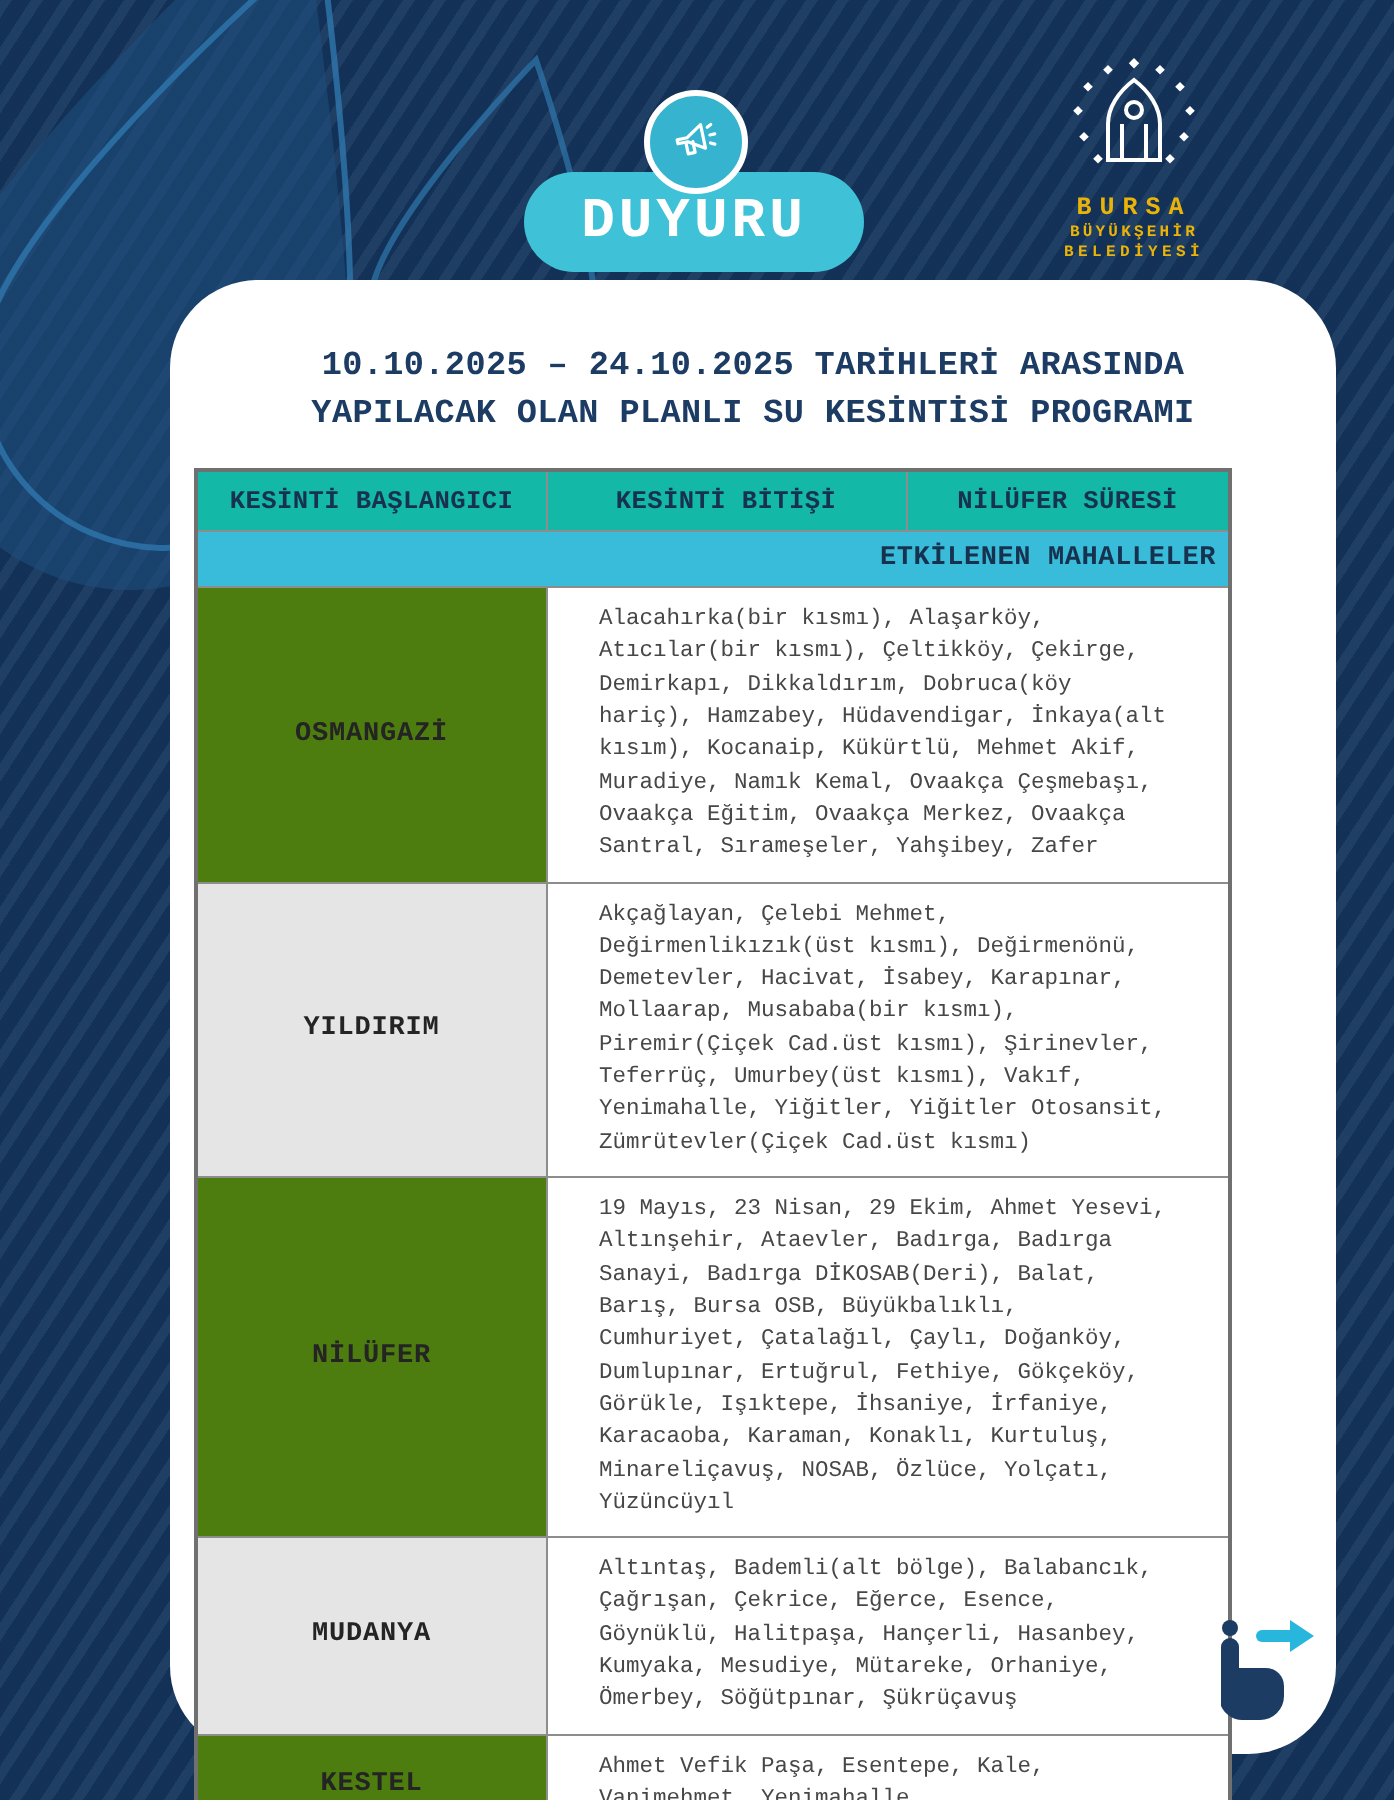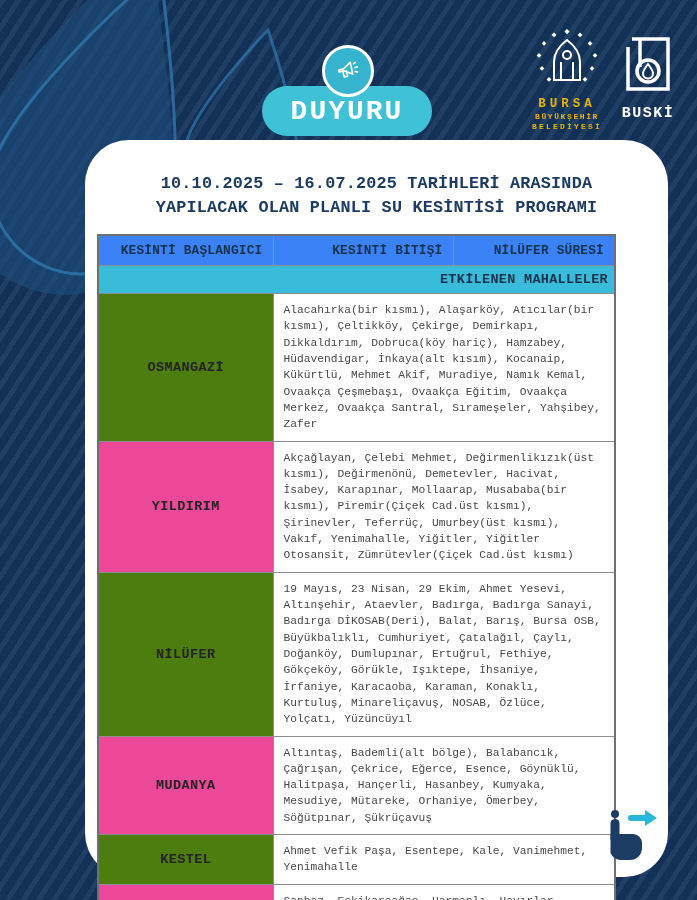--- a/index.html
+++ b/index.html
@@ -46,38 +46,38 @@
   .card-title{
     margin-top:32px;text-align:center;color:#1c3c64;font-weight:bold;
     font-size:16.8px;line-height:1.4;letter-spacing:.2px;
   }
   table.sched{
     border-collapse:collapse;table-layout:fixed;
     width:517px;margin:15px 0 0 12px;border:2px solid #707070;
   }
   table.sched td,table.sched th{border:1px solid #8d8d8d;}
   tr.thead th{
-    background:#3b82f6;color:#17324f;font-size:12.8px;font-weight:bold;
-    text-align:right;padding:7px 10px;letter-spacing:.2px;
+    background:#14b8a6;color:#17324f;font-size:12.8px;font-weight:bold;
+    text-align:center;padding:7px 10px;letter-spacing:.2px;
   }
   tr.dates td{
     font-size:11.8px;color:#3d3d3d;padding:7px 9px;line-height:1.8;vertical-align:top;
   }
   tr.section td{
     background:#38bcd9;color:#17324f;font-weight:bold;text-align:right;
     font-size:13.5px;padding:6px;letter-spacing:.3px;
   }
   td.dname{
     font-weight:bold;color:#242424;text-align:center;
-    font-size:13.5px;letter-spacing:.4px;vertical-align:middle;background:#ec4899;
+    font-size:13.5px;letter-spacing:.4px;vertical-align:middle;background:#e5e5e5;
   }
   td.dname.hl{background:#4d7c0f;}
   td.dlist{
     font-size:11.25px;color:#474747;line-height:1.45;
-    padding:8px 10px;vertical-align:middle;background:#fff;
+    padding:8px 26px;vertical-align:middle;background:#fff;
   }
 
   
   .swipe{position:absolute;left:597px;top:808px;z-index:4;cursor:pointer;}
 </style>
 </head>
 <body>
 
 <div class="stage">
 
@@ -122,35 +122,24 @@
         <path d="M33 12 C41 18 46 26 46 34 L46 52 L20 52 L20 34 C20 26 25 18 33 12 Z"></path>
         <path d="M27 52 L27 34 M39 52 L39 34"></path>
         <circle cx="33" cy="27" r="4"></circle>
       </g>
     </svg>
     <div class="l1">BURSA</div>
     <div class="l2">BÜYÜKŞEHİR</div>
     <div class="l3">BELEDİYESİ</div>
   </div>
 
-  <div class="logo-buski">
-    <svg width="56" height="64" viewBox="0 0 56 64">
-      <g stroke="#ffffff" fill="none">
-        <path d="M12 6 L48 6 L48 56 L8 56 L8 14" stroke-width="3.5"></path>
-        <path d="M20 6 L20 34" stroke-width="3.5"></path>
-        <circle cx="28" cy="38" r="11" stroke-width="3.5"></circle>
-        <path d="M28 31 C28 31 23 37.5 23 40.5 a5 5 0 0 0 10 0 C33 37.5 28 31 28 31 Z" stroke-width="2"></path>
-      </g>
-    </svg>
-    <div class="bt">BUSKİ</div>
-  </div>
 
   <div class="card">
     <div class="card-title">
-      <div>10.10.2025 – 16.07.2025 TARİHLERİ ARASINDA</div>
+      <div>10.10.2025 – 24.10.2025 TARİHLERİ ARASINDA</div>
       <div>YAPILACAK OLAN PLANLI SU KESİNTİSİ PROGRAMI</div>
     </div>
 
     <table class="sched">
       <colgroup>
           <col style="width:175px">
           <col style="width:180px">
           <col style="width:162px">
         </colgroup>
       <tbody>

